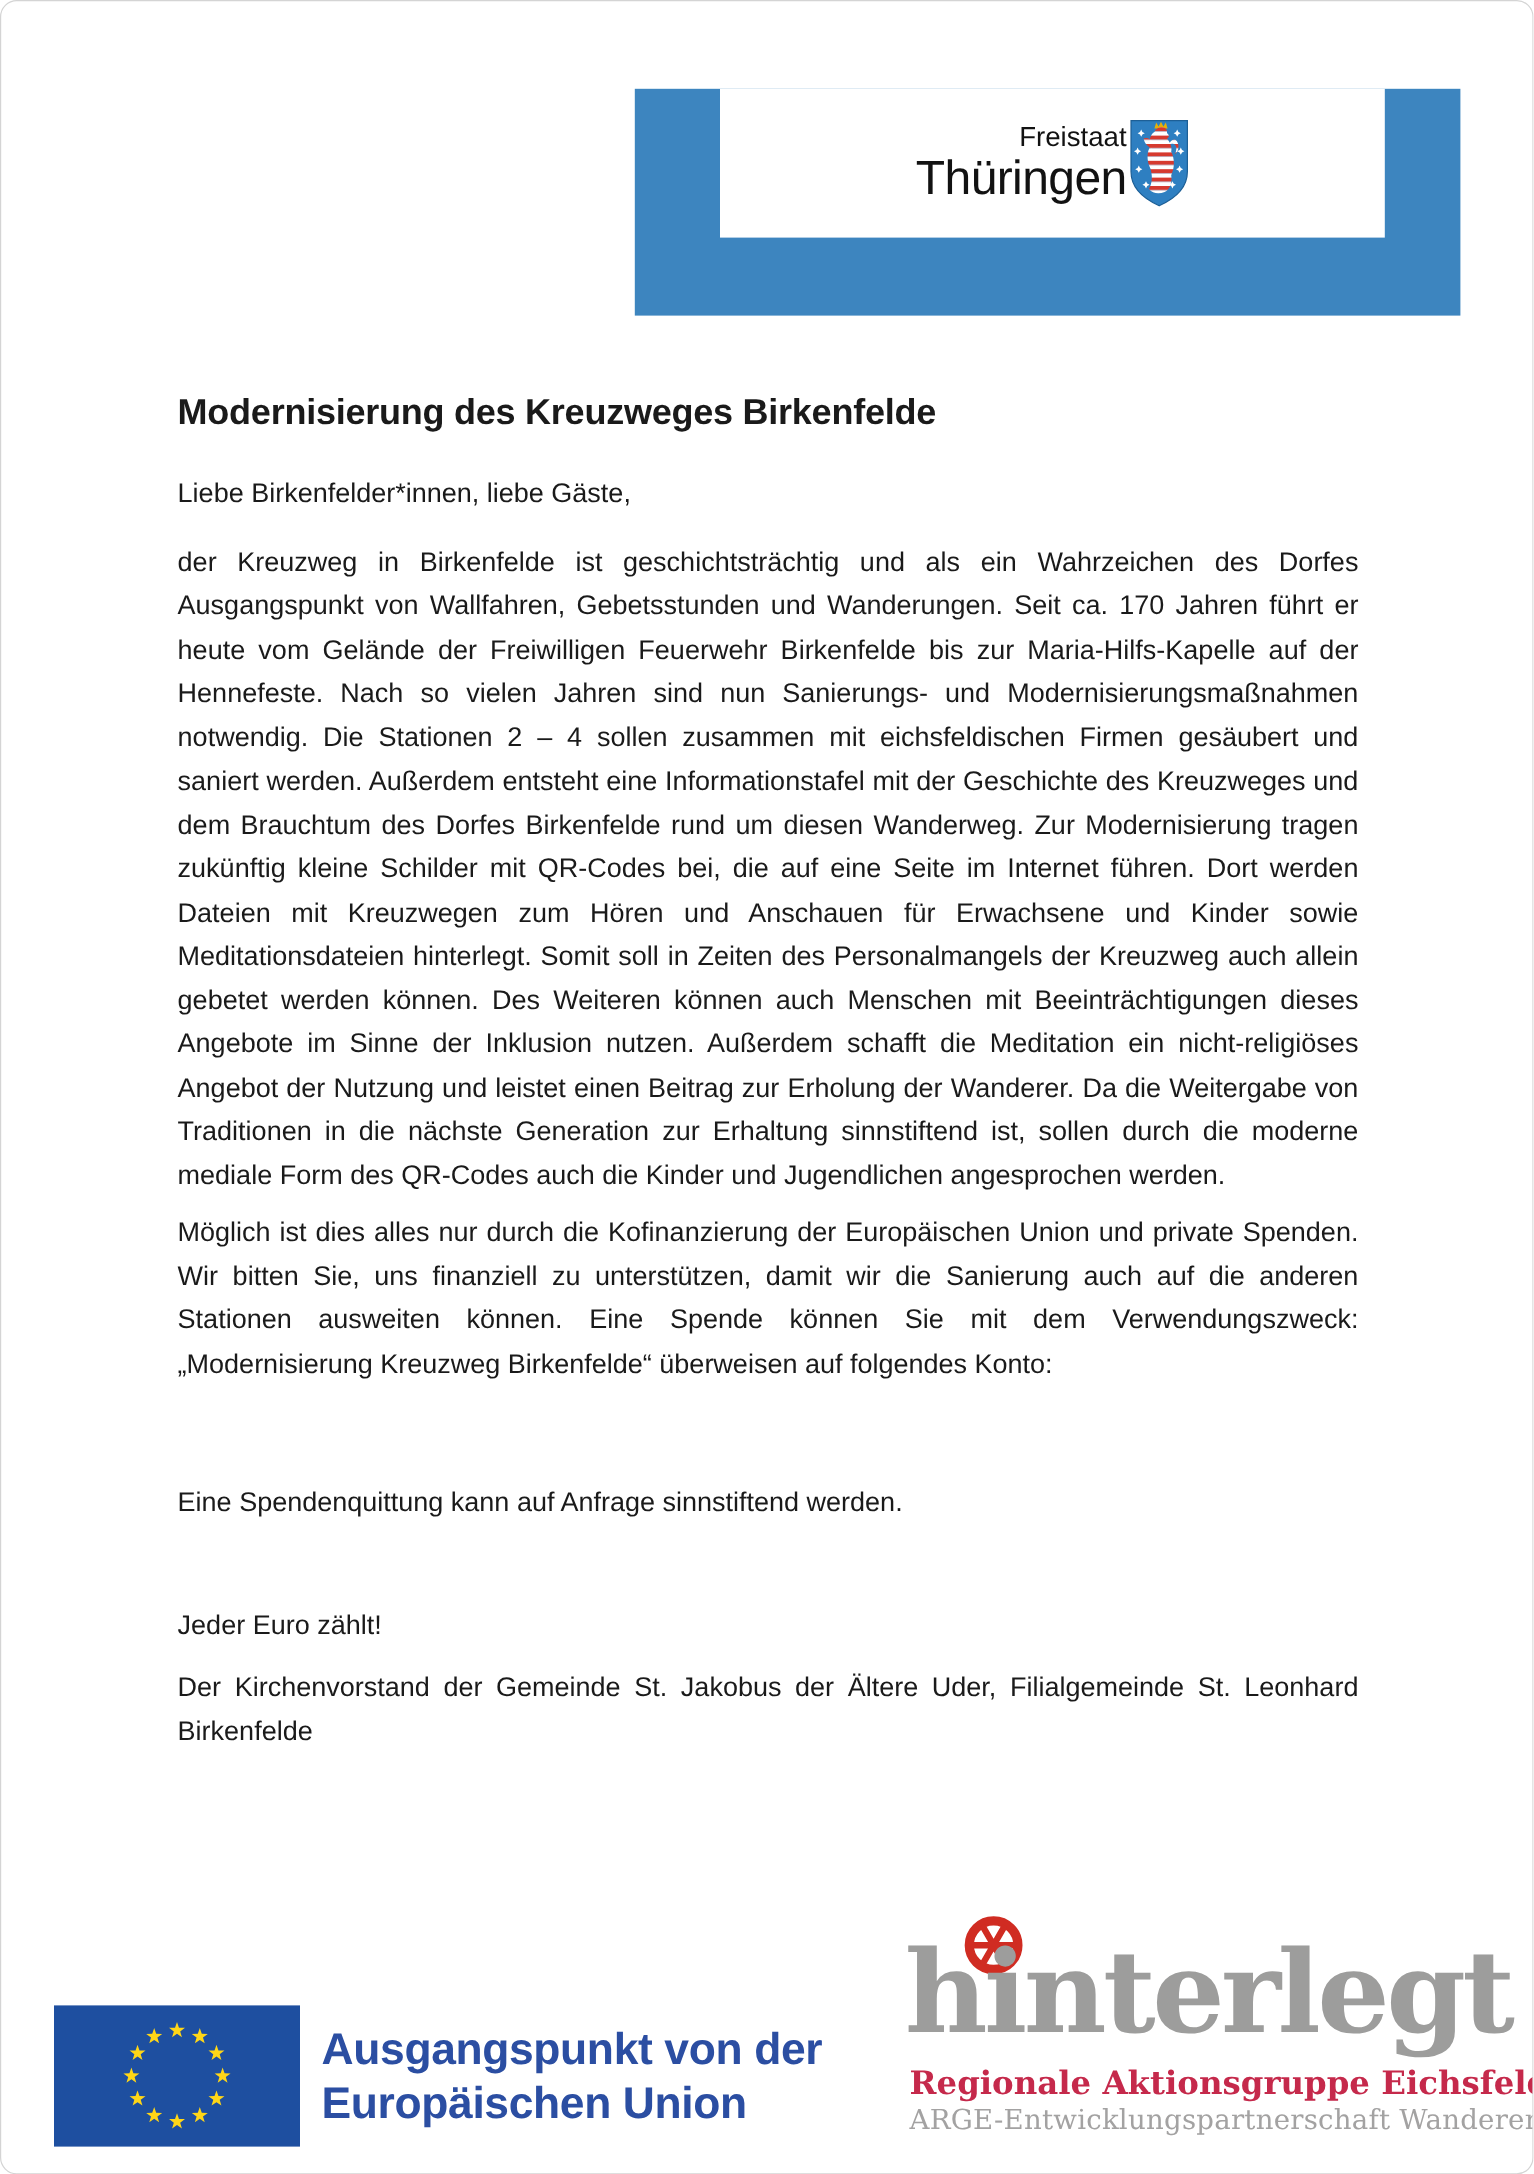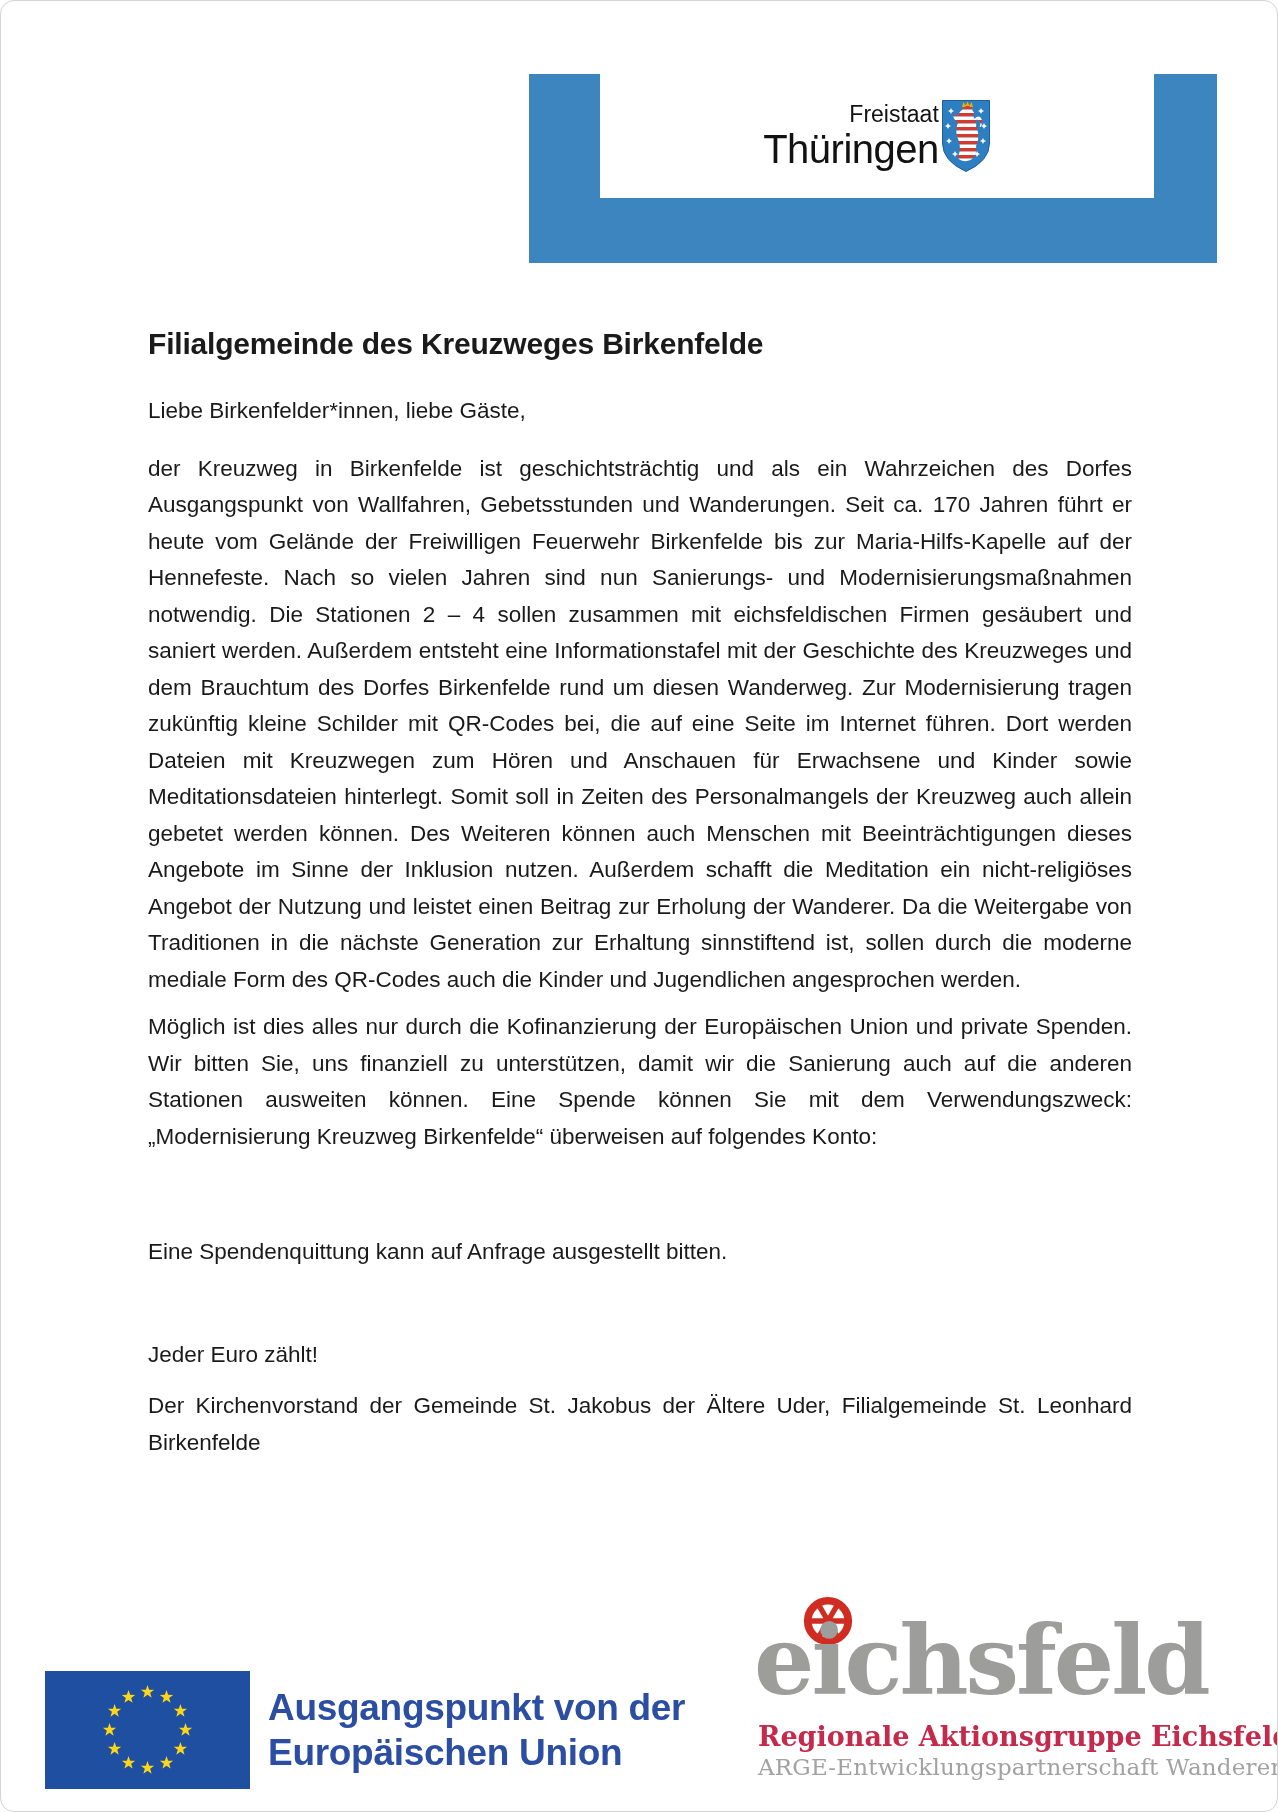--- a/index.html
+++ b/index.html
@@ -116,25 +116,25 @@
           <path d="M8,39 l1,2 2,1 -2,1 -1,2 -1,-2 -2,-1 2,-1 Z"></path>
           <path d="M42,39 l1,2 2,1 -2,1 -1,2 -1,-2 -2,-1 2,-1 Z"></path>
           <path d="M14,52 l1,2 2,1 -2,1 -1,2 -1,-2 -2,-1 2,-1 Z"></path>
           <path d="M36,52 l1,2 2,1 -2,1 -1,2 -1,-2 -2,-1 2,-1 Z"></path>
         </g>
       </svg>
     </div>
   </div>
 
   <div class="content">
-    <h1 class="doc-title">Filialgemeinde des Kreuzweges Birkenfelde</h1>
+    <h1 class="doc-title">Modernisierung des Kreuzweges Birkenfelde</h1>
     <p class="greeting">Liebe Birkenfelder*innen, liebe Gäste,</p>
     <p class="para p1">der Kreuzweg in Birkenfelde ist geschichtsträchtig und als ein Wahrzeichen des Dorfes Ausgangspunkt von Wallfahren, Gebetsstunden und Wanderungen. Seit ca. 170 Jahren führt er heute vom Gelände der Freiwilligen Feuerwehr Birkenfelde bis zur Maria-Hilfs-Kapelle auf der Hennefeste. Nach so vielen Jahren sind nun Sanierungs- und Modernisierungsmaßnahmen notwendig. Die Stationen 2 – 4 sollen zusammen mit eichsfeldischen Firmen gesäubert und saniert werden. Außerdem entsteht eine Informationstafel mit der Geschichte des Kreuzweges und dem Brauchtum des Dorfes Birkenfelde rund um diesen Wanderweg. Zur Modernisierung tragen zukünftig kleine Schilder mit QR-Codes bei, die auf eine Seite im Internet führen. Dort werden Dateien mit Kreuzwegen zum Hören und Anschauen für Erwachsene und Kinder sowie Meditationsdateien hinterlegt. Somit soll in Zeiten des Personalmangels der Kreuzweg auch allein gebetet werden können. Des Weiteren können auch Menschen mit Beeinträchtigungen dieses Angebote im Sinne der Inklusion nutzen. Außerdem schafft die Meditation ein nicht-religiöses Angebot der Nutzung und leistet einen Beitrag zur Erholung der Wanderer. Da die Weitergabe von Traditionen in die nächste Generation zur Erhaltung sinnstiftend ist, sollen durch die moderne mediale Form des QR-Codes auch die Kinder und Jugendlichen angesprochen werden.</p>
     <p class="para p2">Möglich ist dies alles nur durch die Kofinanzierung der Europäischen Union und private Spenden. Wir bitten Sie, uns finanziell zu unterstützen, damit wir die Sanierung auch auf die anderen Stationen ausweiten können. Eine Spende können Sie mit dem Verwendungszweck: „Modernisierung Kreuzweg Birkenfelde“ überweisen auf folgendes Konto:</p>
-    <p class="receipt">Eine Spendenquittung kann auf Anfrage ausgestellt bitten.</p>
+    <p class="receipt">Eine Spendenquittung kann auf Anfrage sinnstiftend werden.</p>
     <p class="appeal">Jeder Euro zählt!</p>
     <p class="para signature">Der Kirchenvorstand der Gemeinde St. Jakobus der Ältere Uder, Filialgemeinde St. Leonhard Birkenfelde</p>
   </div>
 
   <svg class="eu-flag" width="205" height="118" viewBox="0 0 205 118" aria-hidden="true">
     <rect width="205" height="118" style="fill:var(--eu-flag-blue,#1e4fa0)"></rect>
     <defs>
       <path id="eustar" d="M0,-7 L1.65,-2.27 6.66,-2.16 2.66,0.87 4.11,5.66 0,2.8 -4.11,5.66 -2.66,0.87 -6.66,-2.16 -1.65,-2.27 Z" style="fill:var(--eu-star-yellow,#ffd617)"></path>
     </defs>
     <use href="#eustar" transform="translate(102.5,21)"></use>
@@ -160,17 +160,17 @@
     <g style="stroke:var(--wheel-red,#d02c22)" stroke-width="5.5" stroke-linecap="round">
       <line x1="28" y1="28" x2="45" y2="28"></line>
       <line x1="28" y1="28" x2="36.5" y2="42.7"></line>
       <line x1="28" y1="28" x2="19.5" y2="42.7"></line>
       <line x1="28" y1="28" x2="11" y2="28"></line>
       <line x1="28" y1="28" x2="19.5" y2="13.3"></line>
       <line x1="28" y1="28" x2="36.5" y2="13.3"></line>
     </g>
     <circle cx="28" cy="28" r="5.5" style="fill:var(--wheel-red,#d02c22)"></circle>
   </svg>
-  <div class="ef-word">eichsfeld</div>
+  <div class="ef-word">hinterlegt</div>
   <div class="ef-tag1">Regionale Aktionsgruppe Eichsfeld</div>
   <div class="ef-tag2">ARGE-Entwicklungspartnerschaft Wanderer</div>
 
 </div>
 
 </body></html>

